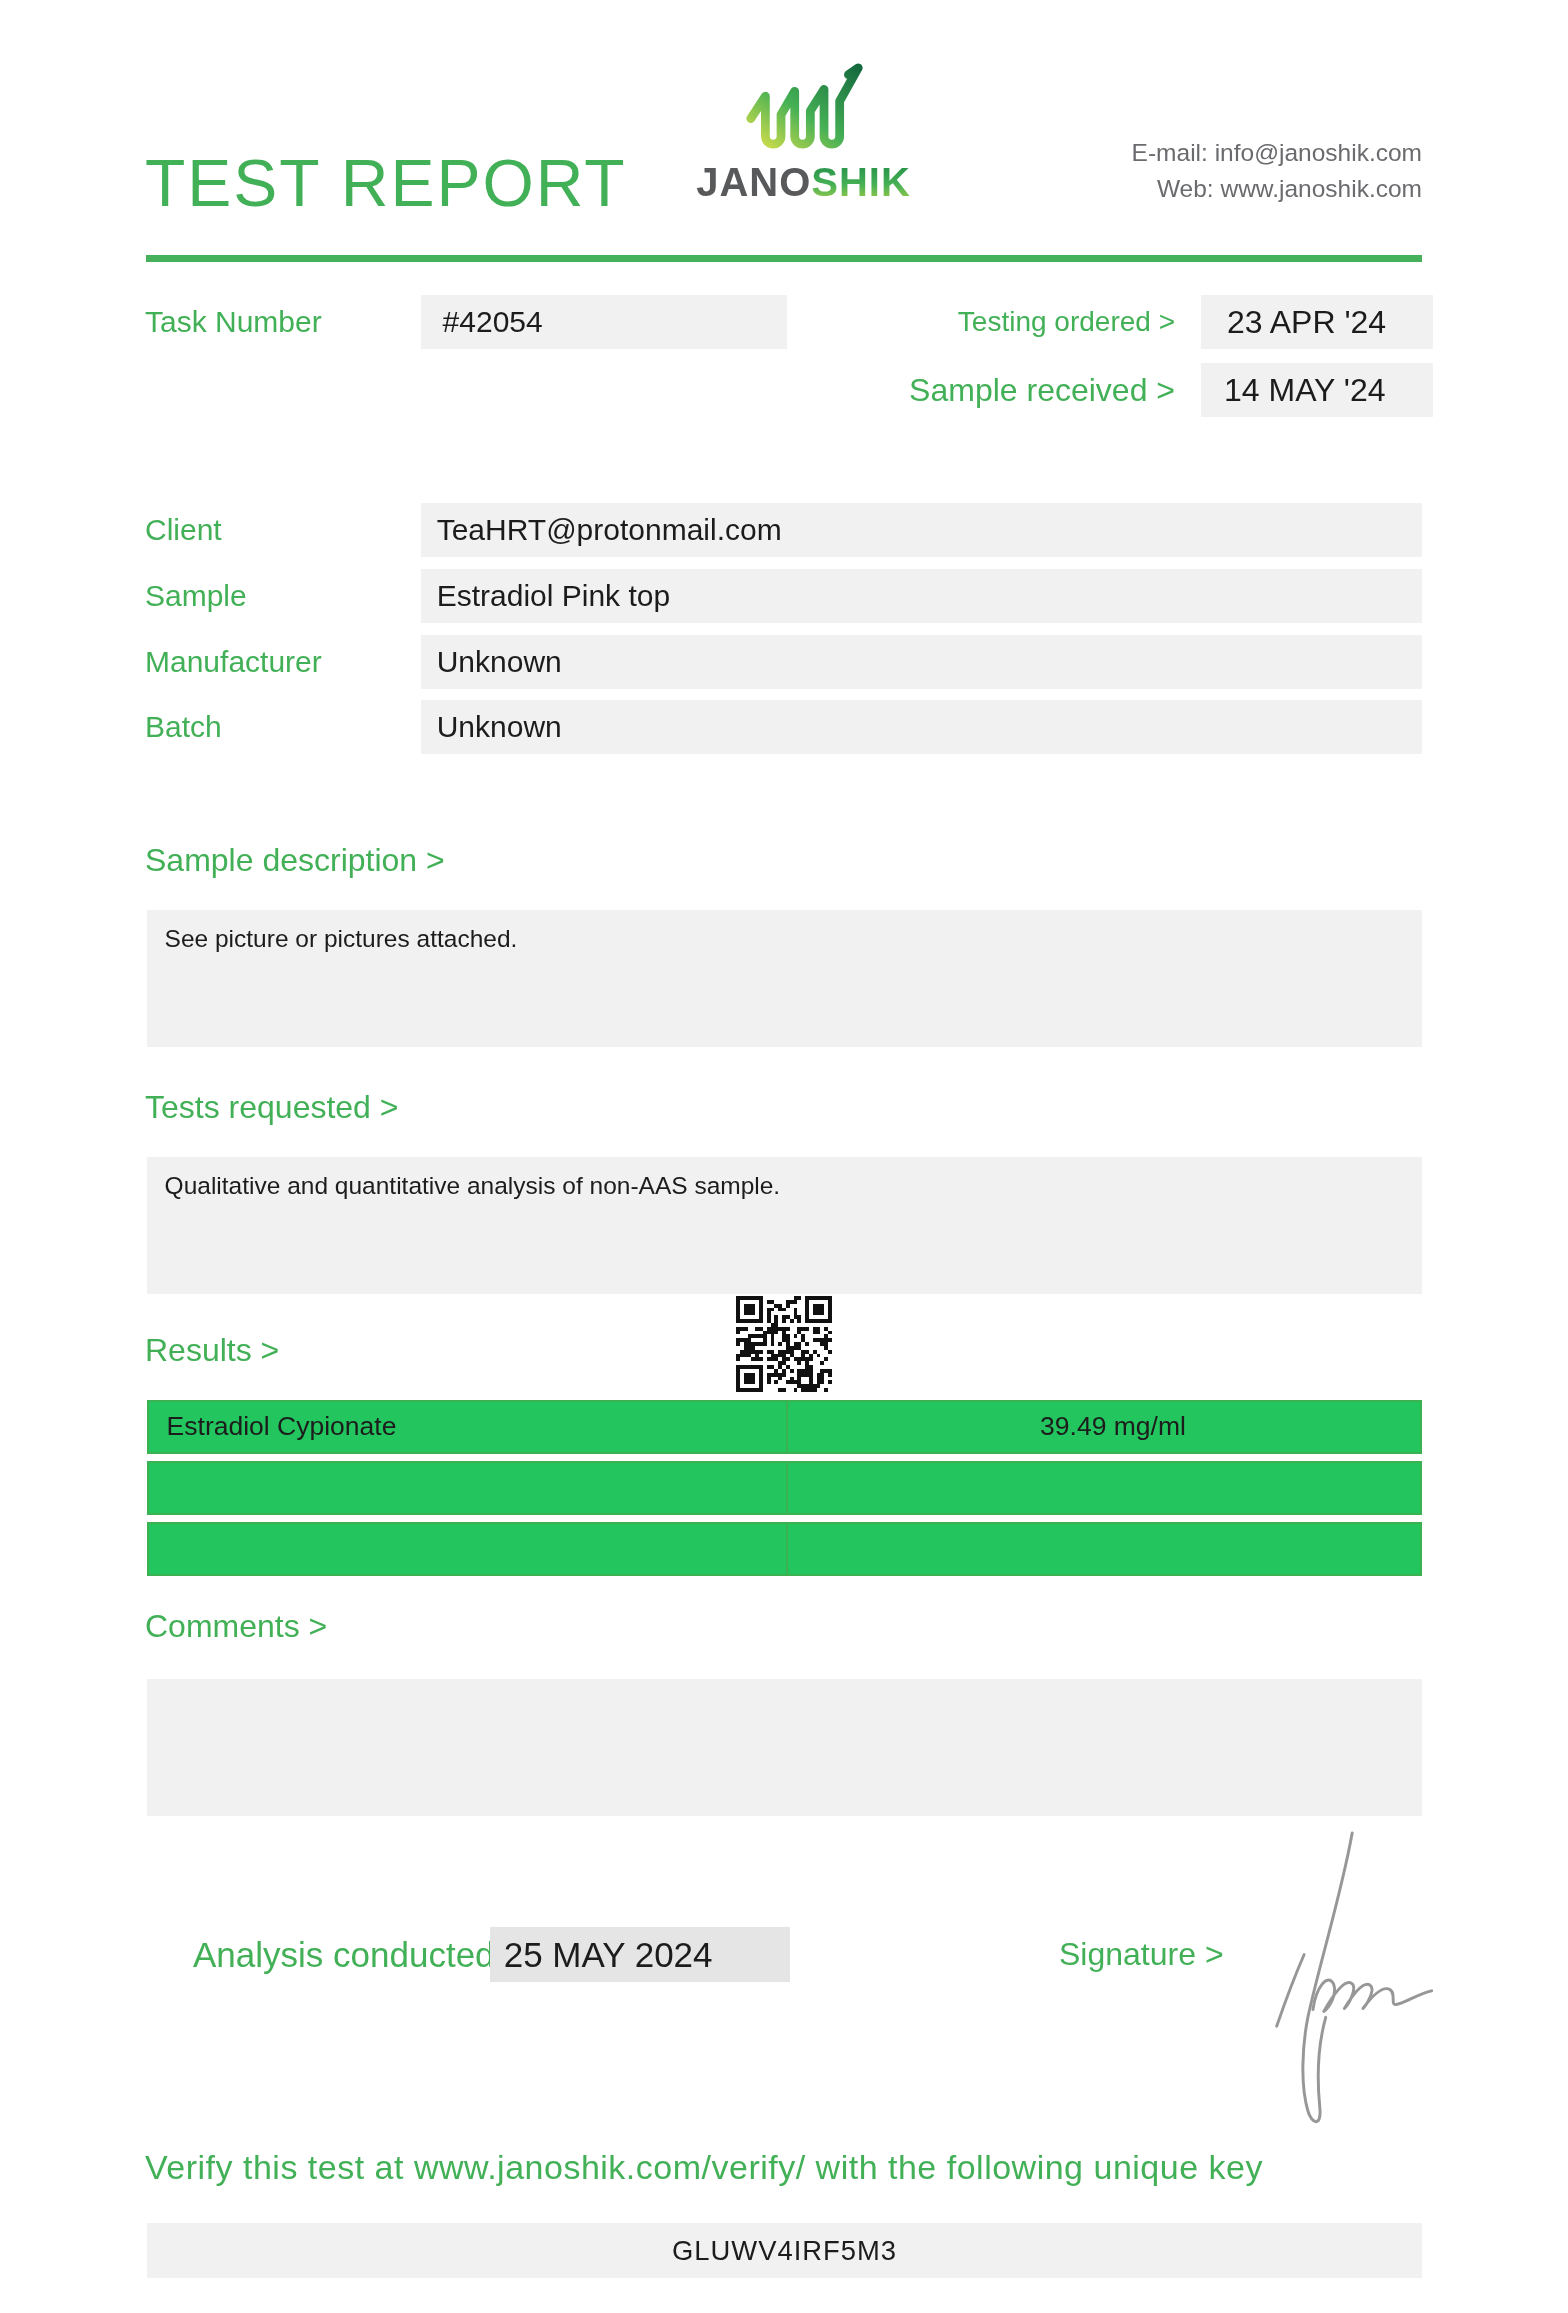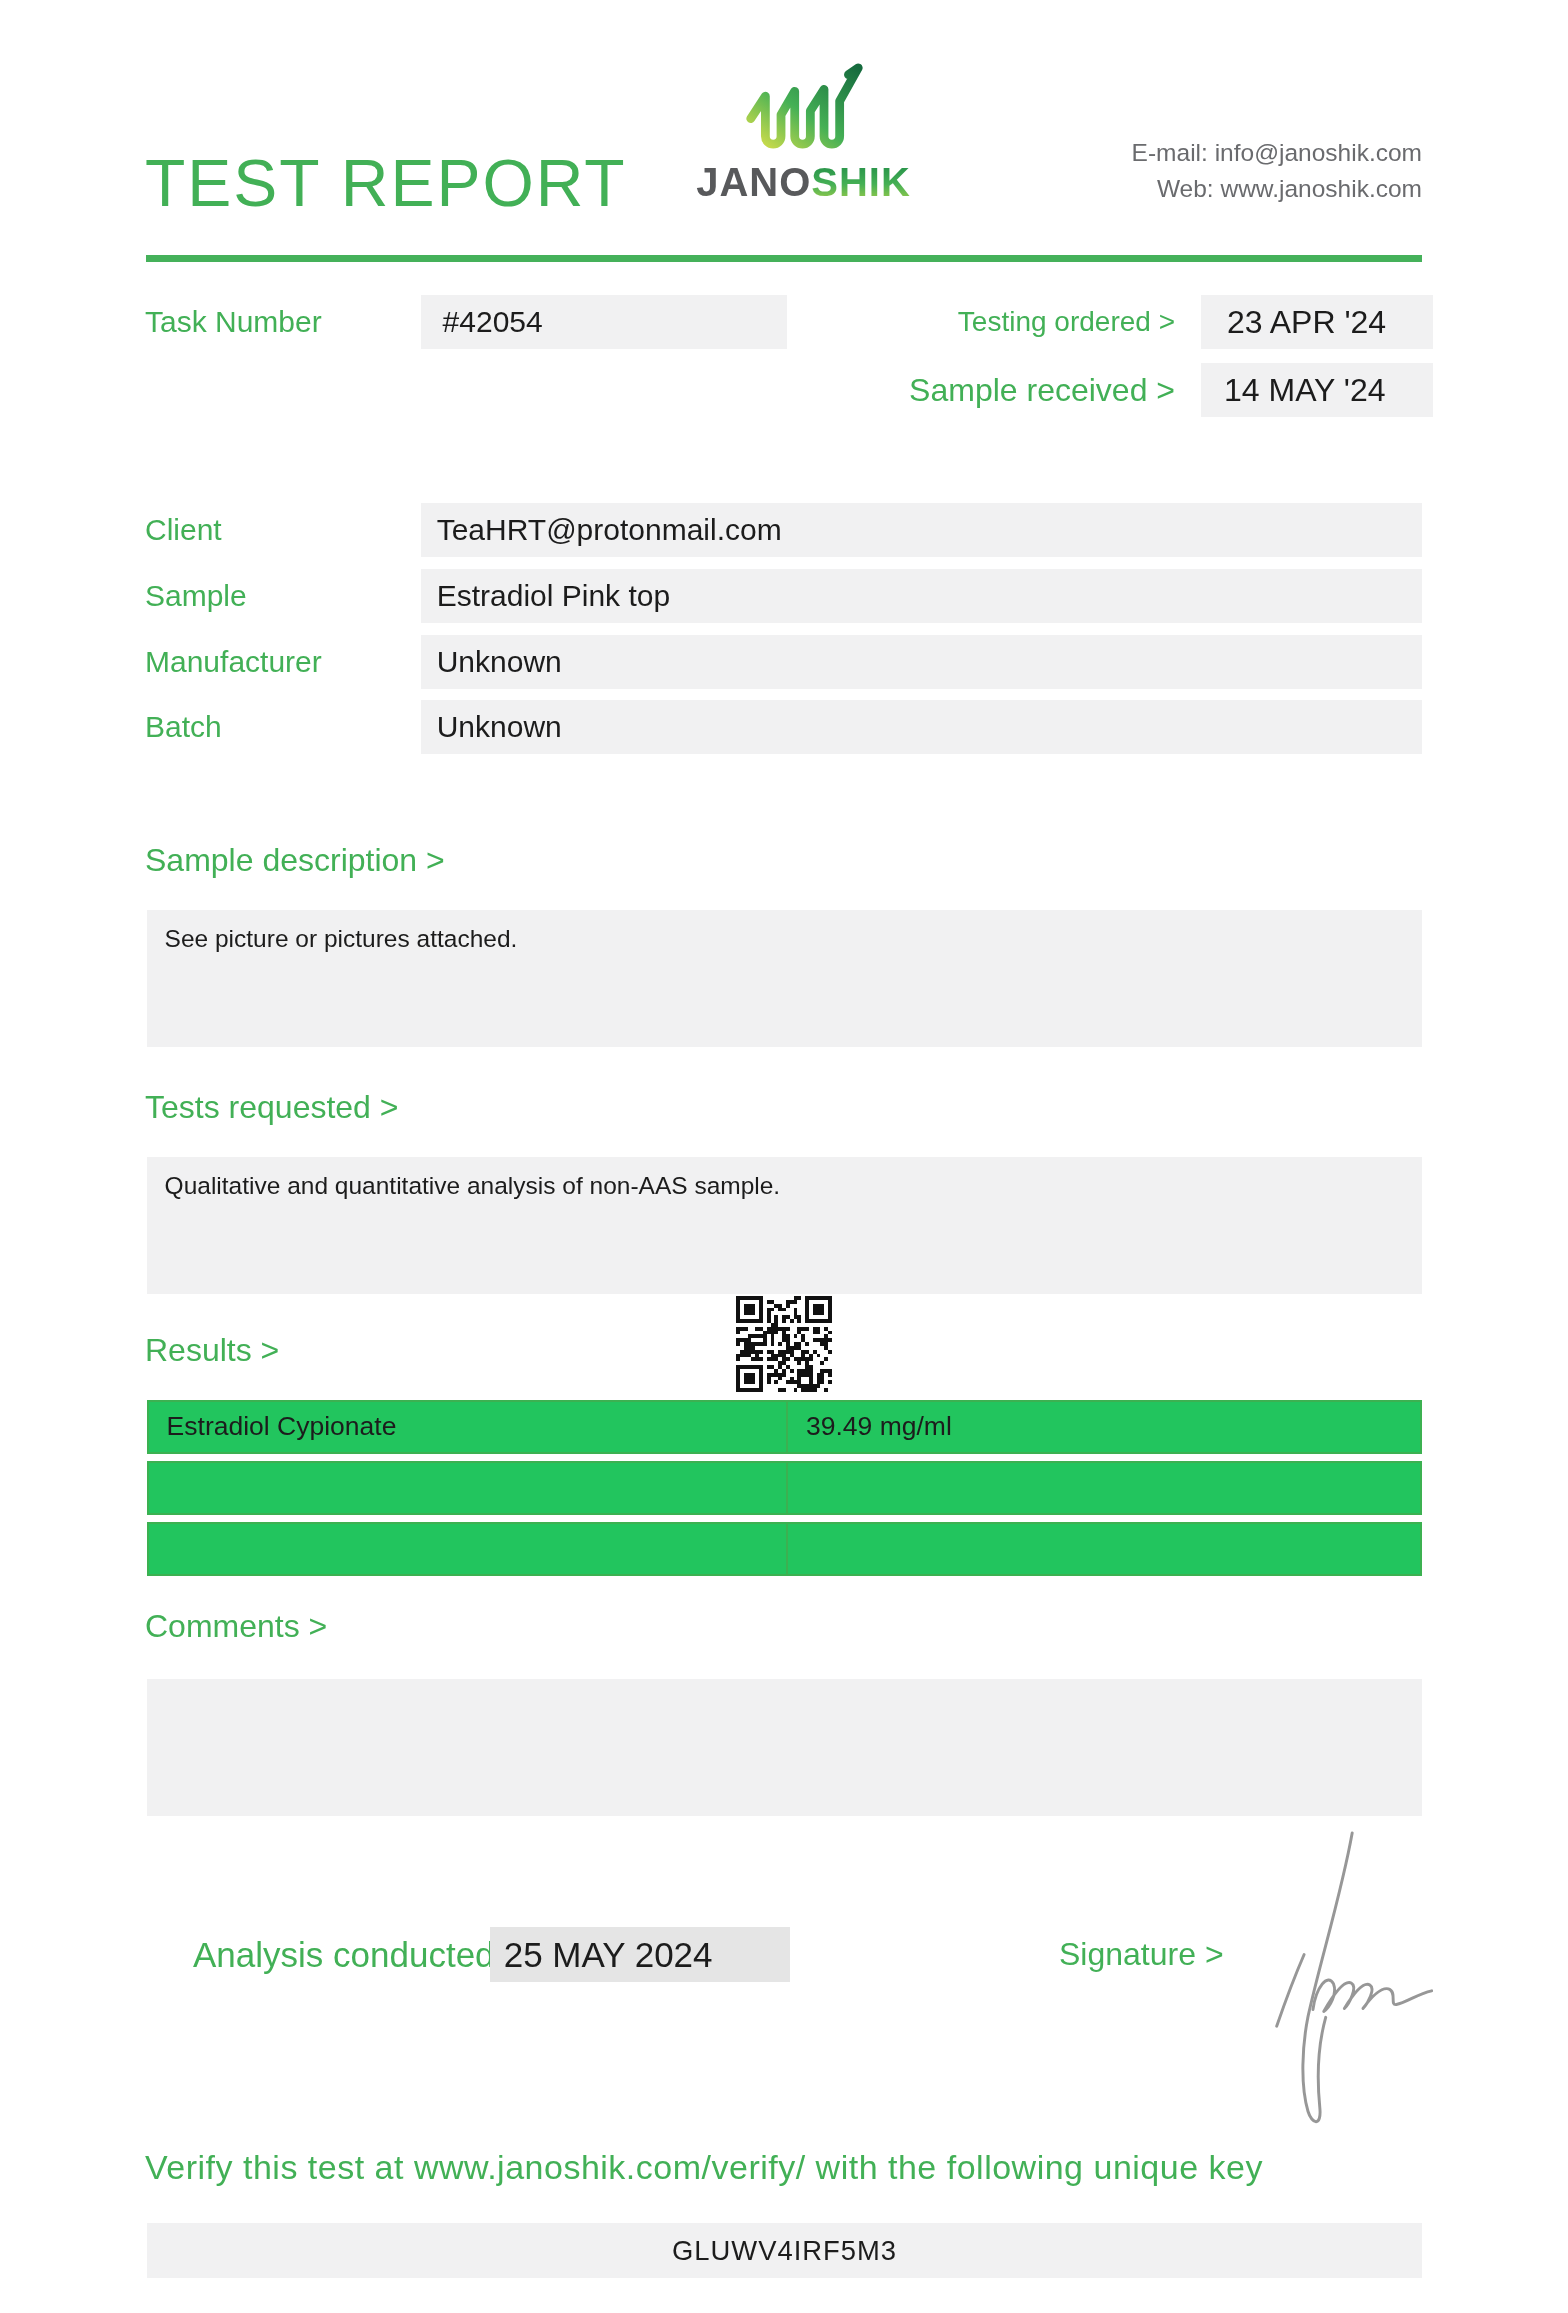--- a/index.html
+++ b/index.html
@@ -82,21 +82,21 @@
   .qr{position:absolute;left:736px;top:1296px;width:96px;height:96px;}
   .results-table{position:absolute;left:147px;right:135px;top:1400px;}
   .result-row{
     display:flex;height:54px;margin-bottom:6.9px;
     border:2.9px solid #3cb151;box-sizing:border-box;background:#22c55e;
   }
   .result-analyte{
     width:639px;flex:0 0 639px;border-right:2.9px solid #3cb151;box-sizing:border-box;
     font-size:26.5px;line-height:48px;padding-left:17.6px;
   }
-  .result-value{flex:1;font-size:26.5px;line-height:48px;padding-left:18px;}
+  .result-value{flex:1;font-size:26.5px;line-height:48px;padding-left:18px;text-align:center;}
   
   .analysis-label{position:absolute;left:145px;top:1927px;font-size:35px;line-height:55px;white-space:nowrap;margin-left:48px;}
   .analysis-box{
     position:absolute;left:490px;top:1927px;width:300px;height:55px;
     background:#e5e5e5;font-size:35px;line-height:55px;padding-left:13.7px;
     box-sizing:border-box;white-space:nowrap;
   }
   .signature-label{position:absolute;left:1059px;top:1927px;font-size:32px;line-height:55px;white-space:nowrap;}
   .signature-svg{position:absolute;left:1259px;top:1825px;}
   .verify-text{

